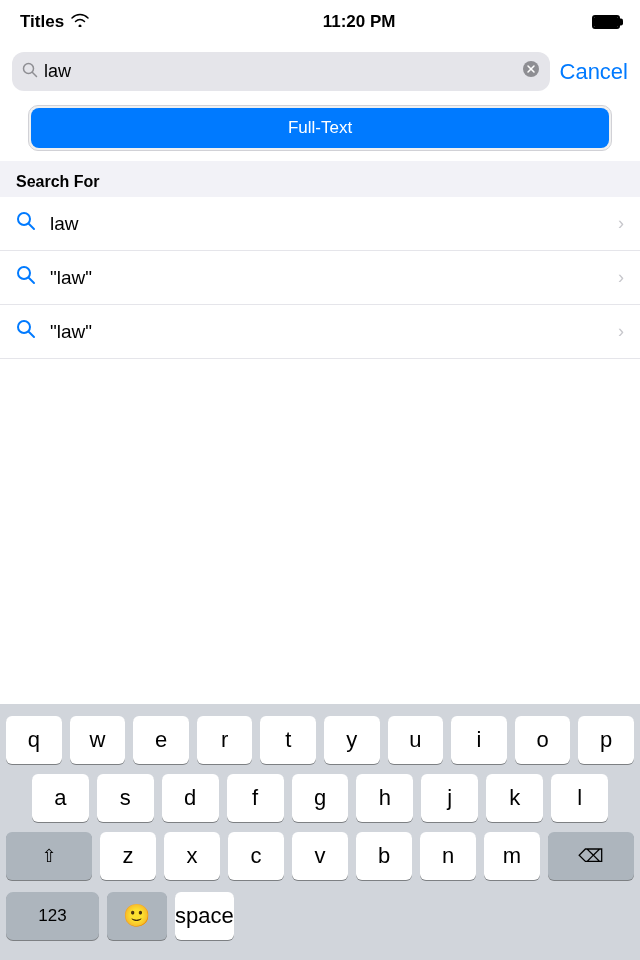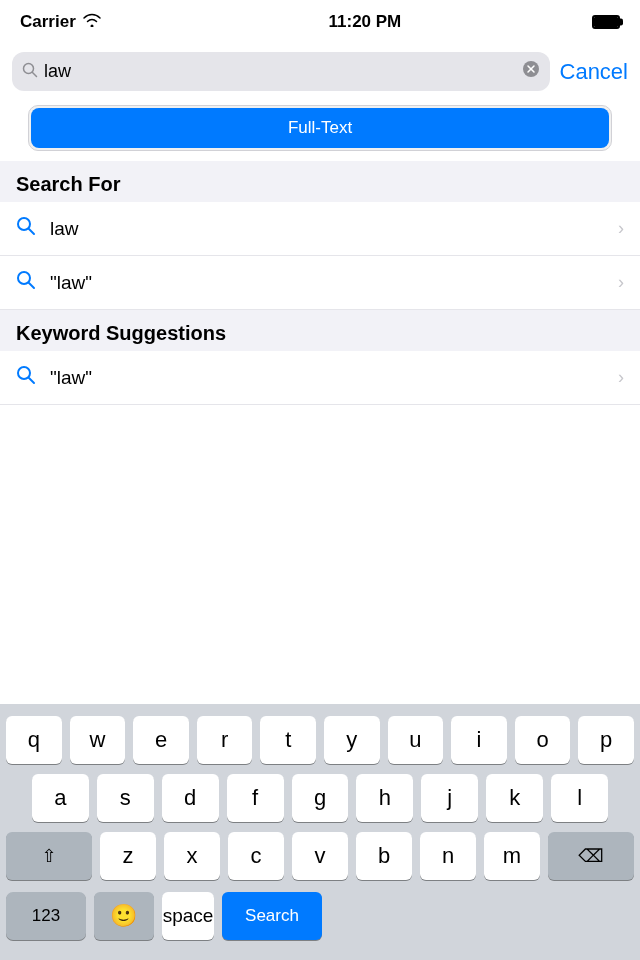--- a/index.html
+++ b/index.html
@@ -140,21 +140,21 @@
       color: #007aff;
     }
 
     
     .section {
       background: #f2f2f7;
     }
     .section-header {
       background: #f2f2f7;
       padding: 12px 16px 6px;
-      font-size: 20px;
+      font-size: 16px;
       font-weight: 700;
       color: #000;
     }
     .list-item {
       background: #fff;
       display: flex;
       align-items: center;
       padding: 14px 16px;
       border-bottom: 1px solid #e5e5ea;
       gap: 14px;
@@ -221,21 +221,21 @@
     }
     .key-shift {
       width: 86px;
       max-width: 86px;
     }
     .key-delete {
       width: 86px;
       max-width: 86px;
     }
     .key-123 {
-      width: 80px;
+      width: 93px;
       max-width: 80px;
       border-radius: 7px;
     }
     .key-emoji {
       width: 60px;
       max-width: 60px;
     }
     .key-space {
       flex: 1;
       max-width: none;
@@ -251,21 +251,21 @@
       display: flex;
       gap: 8px;
       padding: 6px 6px 20px;
     }
   </style>
 </head>
 <body>
 
 <div class="status-bar">
   <div class="status-left">
-    <span>Carrier</span>
+    <span>Titles</span>
     <span>
       <svg width="20" height="14" viewBox="0 0 20 14" fill="none">
         <path d="M10 11.5a1.5 1.5 0 1 1 0 3 1.5 1.5 0 0 1 0-3z" fill="#000"></path>
         <path d="M5.5 8.5C6.9 7.1 8.35 6.4 10 6.4s3.1.7 4.5 2.1" stroke="#000" stroke-width="1.5" fill="none" stroke-linecap="round"></path>
         <path d="M2 5C4.2 2.8 6.95 1.5 10 1.5s5.8 1.3 8 3.5" stroke="#000" stroke-width="1.5" fill="none" stroke-linecap="round"></path>
       </svg>
     </span>
   </div>
   <div class="status-center">11:20 PM</div>
   <div class="status-right">
@@ -319,21 +319,20 @@
         <circle cx="8" cy="8" r="6" stroke="#007aff" stroke-width="2"></circle>
         <line x1="13" y1="13" x2="18" y2="18" stroke="#007aff" stroke-width="2" stroke-linecap="round"></line>
       </svg>
     </span>
     <span class="list-item-text">"law"</span>
     <span class="chevron">›</span>
   </div>
 </div>
 
 <div class="section">
-  <div class="section-header">Keyword Suggestions</div>
   <div class="list-item">
     <span class="list-search-icon">
       <svg width="20" height="20" viewBox="0 0 20 20" fill="none">
         <circle cx="8" cy="8" r="6" stroke="#007aff" stroke-width="2"></circle>
         <line x1="13" y1="13" x2="18" y2="18" stroke="#007aff" stroke-width="2" stroke-linecap="round"></line>
       </svg>
     </span>
     <span class="list-item-text">"law"</span>
     <span class="chevron">›</span>
   </div>
@@ -376,16 +375,15 @@
       <div class="key">b</div>
       <div class="key">n</div>
       <div class="key">m</div>
       <div class="key dark special key-delete" style="font-size:18px;">⌫</div>
     </div>
   </div>
 
   <div class="keyboard-bottom-row">
     <div class="key dark special key-123" style="font-size:17px;">123</div>
     <div class="key dark special key-emoji" style="font-size:22px;">🙂</div>
-    <div class="key special key-space" style="font-size:19px;">space</div>
-    <div class="key special key-search" style="font-size:17px; font-weight:500;">Search</div>
+    <div class="key special key-space" style="font-size:22px;">space</div>
   </div>
 </div>
 
 </body></html>

